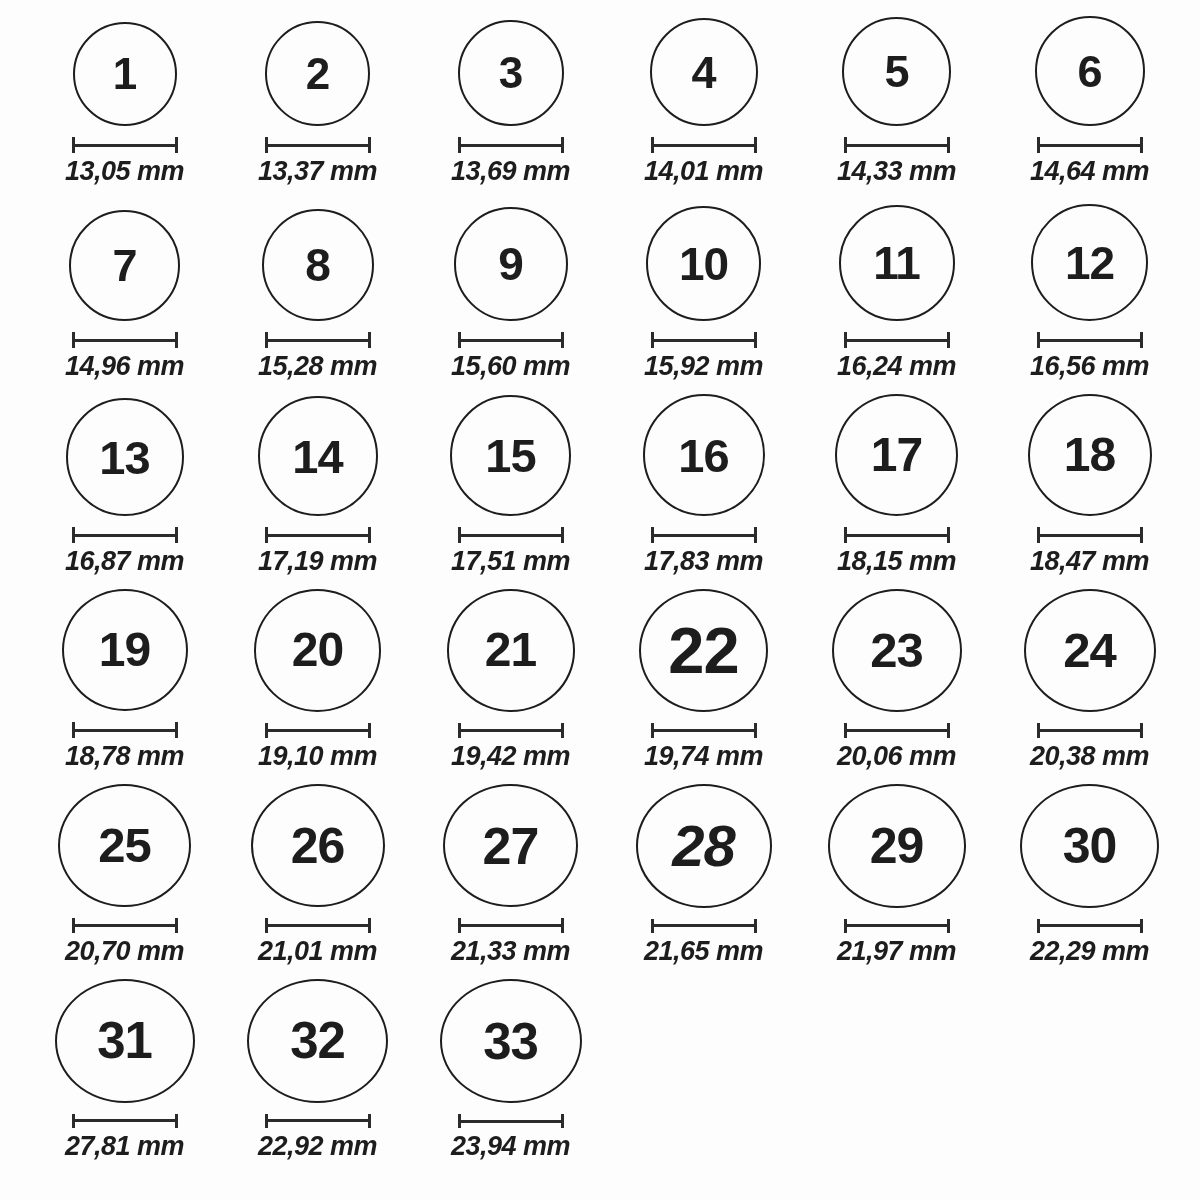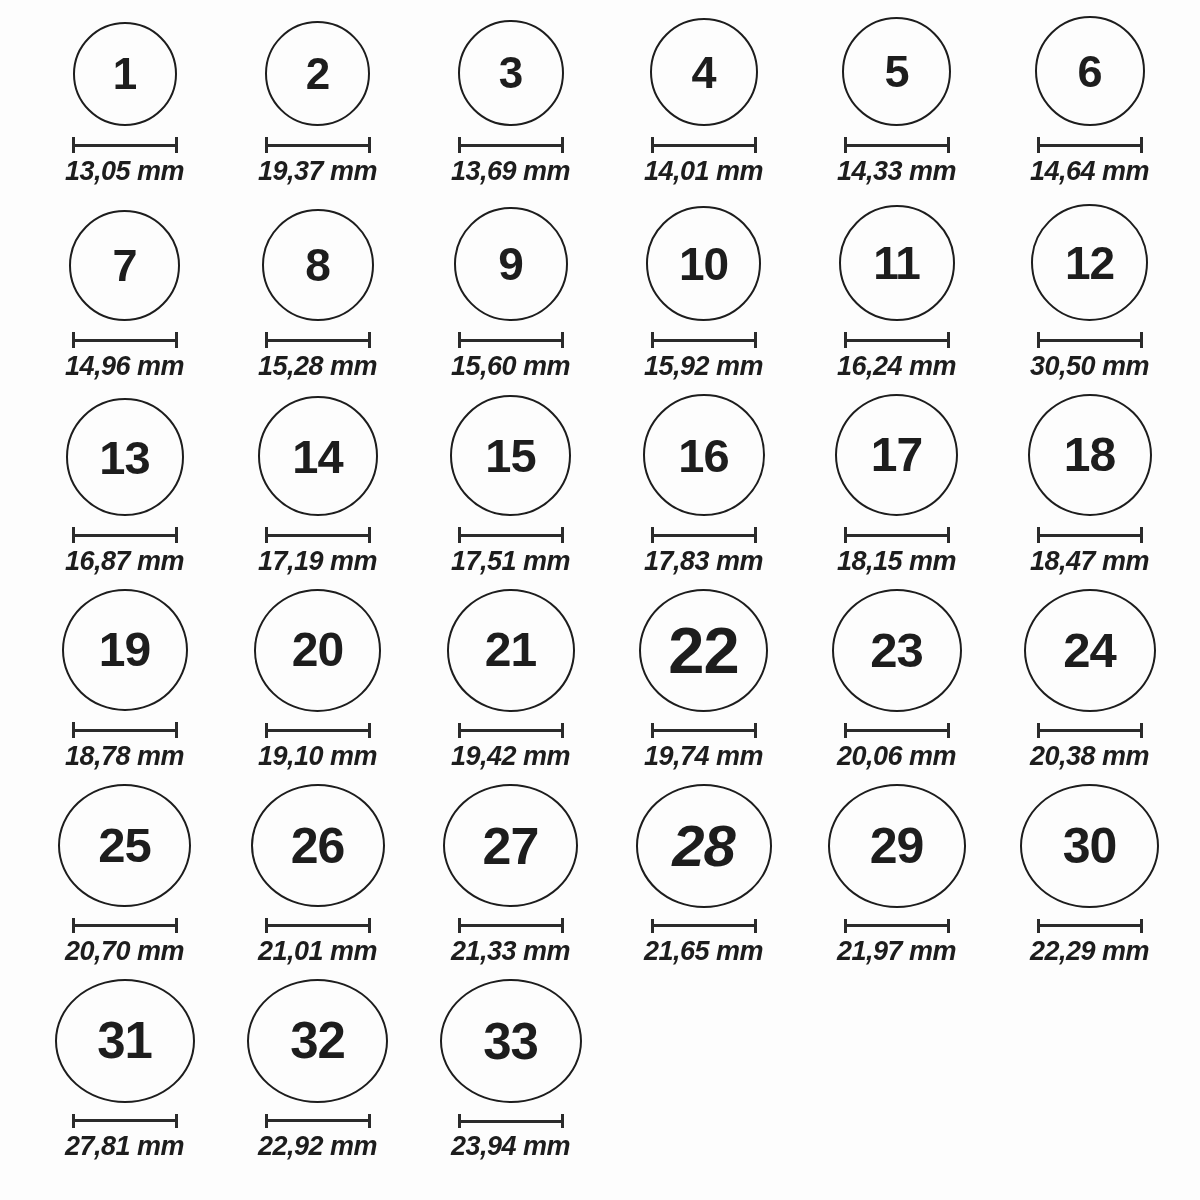--- a/index.html
+++ b/index.html
@@ -76,21 +76,21 @@
     </div>
     <div class="dimline"></div>
     <div class="label">13,05 mm</div>
   </div>
 
   <div class="cell">
     <div class="circle" style="width: 105px; height: 105px;">
       <span class="num" style="font-size: 44px;">2</span>
     </div>
     <div class="dimline"></div>
-    <div class="label">19,37 mm</div>
+    <div class="label">13,37 mm</div>
   </div>
 
   <div class="cell">
     <div class="circle" style="width: 106px; height: 106px;">
       <span class="num" style="font-size: 44px;">3</span>
     </div>
     <div class="dimline"></div>
     <div class="label">13,69 mm</div>
   </div>
 
@@ -156,21 +156,21 @@
     </div>
     <div class="dimline"></div>
     <div class="label">16,24 mm</div>
   </div>
 
   <div class="cell">
     <div class="circle" style="width: 117px; height: 117px;">
       <span class="num" style="font-size: 46px;">12</span>
     </div>
     <div class="dimline"></div>
-    <div class="label">30,50 mm</div>
+    <div class="label">16,56 mm</div>
   </div>
 
   <div class="cell">
     <div class="circle" style="width: 118px; height: 118px;">
       <span class="num" style="font-size: 47px;">13</span>
     </div>
     <div class="dimline"></div>
     <div class="label">16,87 mm</div>
   </div>
 

